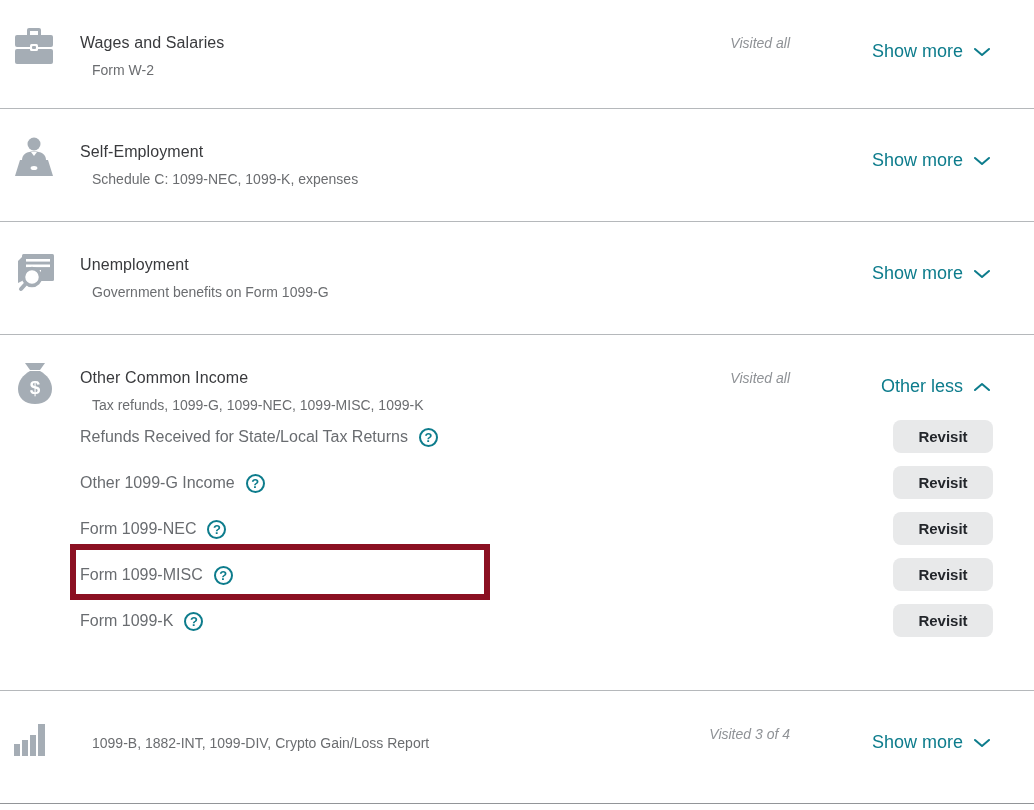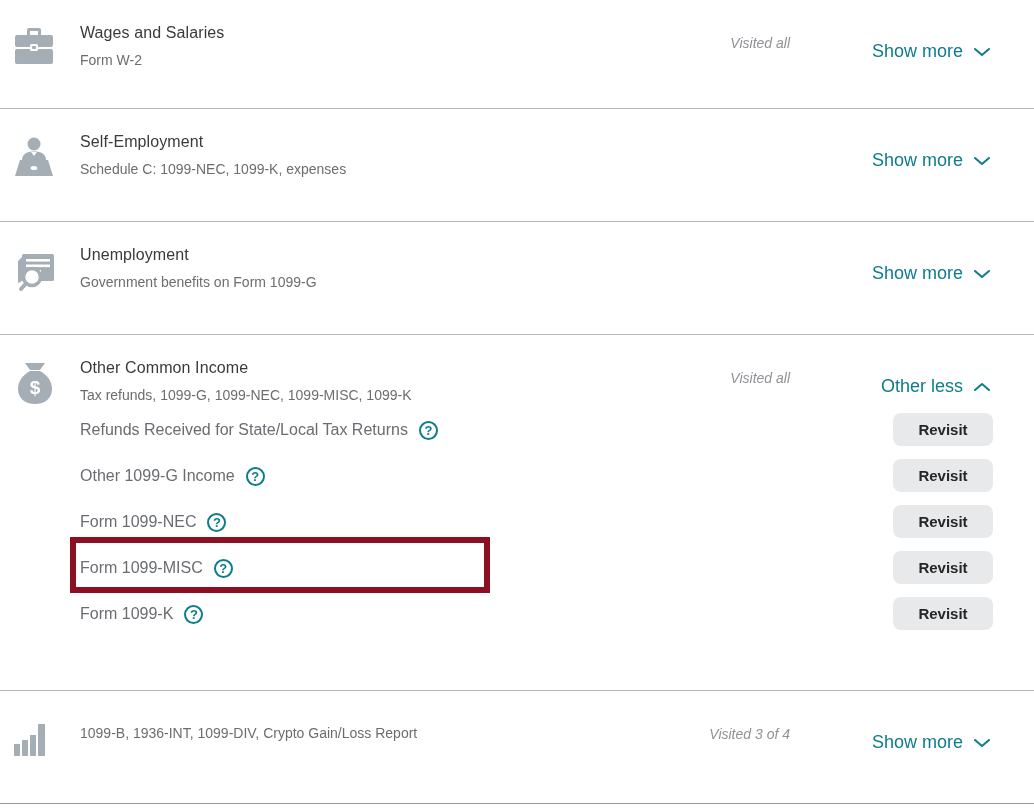--- a/index.html
+++ b/index.html
@@ -11,23 +11,23 @@
     position: relative;
   }
   .row { position: relative; border-bottom: 1px solid #b5b8bb; }
   .row.h1 { height: 109px; }
   .row.h2 { height: 113px; }
   .row.expanded { height: 356px; }
   .row.last { border-bottom: 1px solid #929598; height: 113px; }
 
   .row-head { display: flex; align-items: flex-start; }
   .icon-cell { width: 80px; padding: 27px 0 0 14px; flex: 0 0 80px; }
-  .text-cell { flex: 1; padding-top: 24px; }
+  .text-cell { flex: 1; padding-top: 34px; }
   .title { font-size: 16px; color: #393a3d; letter-spacing: .1px; }
-  .subtitle { margin-top: 10px; font-size: 14px; color: #6b6d70; }
+  .subtitle { margin-top: 10px; font-size: 14px; color: #6b6d70; margin-left: 12px; }
 
   .visited {
     position: absolute; right: 244px; top: 35px;
     font-style: italic; font-size: 14px; color: #8f9296;
     white-space: nowrap;
   }
   .show-link {
     position: absolute; right: 44px; top: 41px;
     display: inline-flex; align-items: center; gap: 11px;
     color: #0d7c8c; font-size: 18px; cursor: pointer;
@@ -212,21 +212,21 @@
       <svg class="icon-svg" width="36" height="34" viewBox="0 0 36 34" style="margin-top:4px">
         <g fill="#a5adb5">
           <rect x="0" y="22" width="6" height="12"></rect>
           <rect x="8" y="18" width="6" height="16"></rect>
           <rect x="16" y="13" width="6" height="21"></rect>
           <rect x="24" y="2" width="7" height="32"></rect>
         </g>
       </svg>
     </div>
     <div class="text-cell">
-      <div class="subtitle">1099-B, 1936-INT, 1099-DIV, Crypto Gain/Loss Report</div>
+      <div class="subtitle">1099-B, 1882-INT, 1099-DIV, Crypto Gain/Loss Report</div>
     </div>
   </div>
   <div class="visited">Visited 3 of 4</div>
   <div class="show-link">
     <span>Show more</span>
     <svg class="chev" width="16" height="10" viewBox="0 0 16 10">
         <polyline points="1,2 8,8 15,2"></polyline>
       </svg>
   </div>
 </div>

